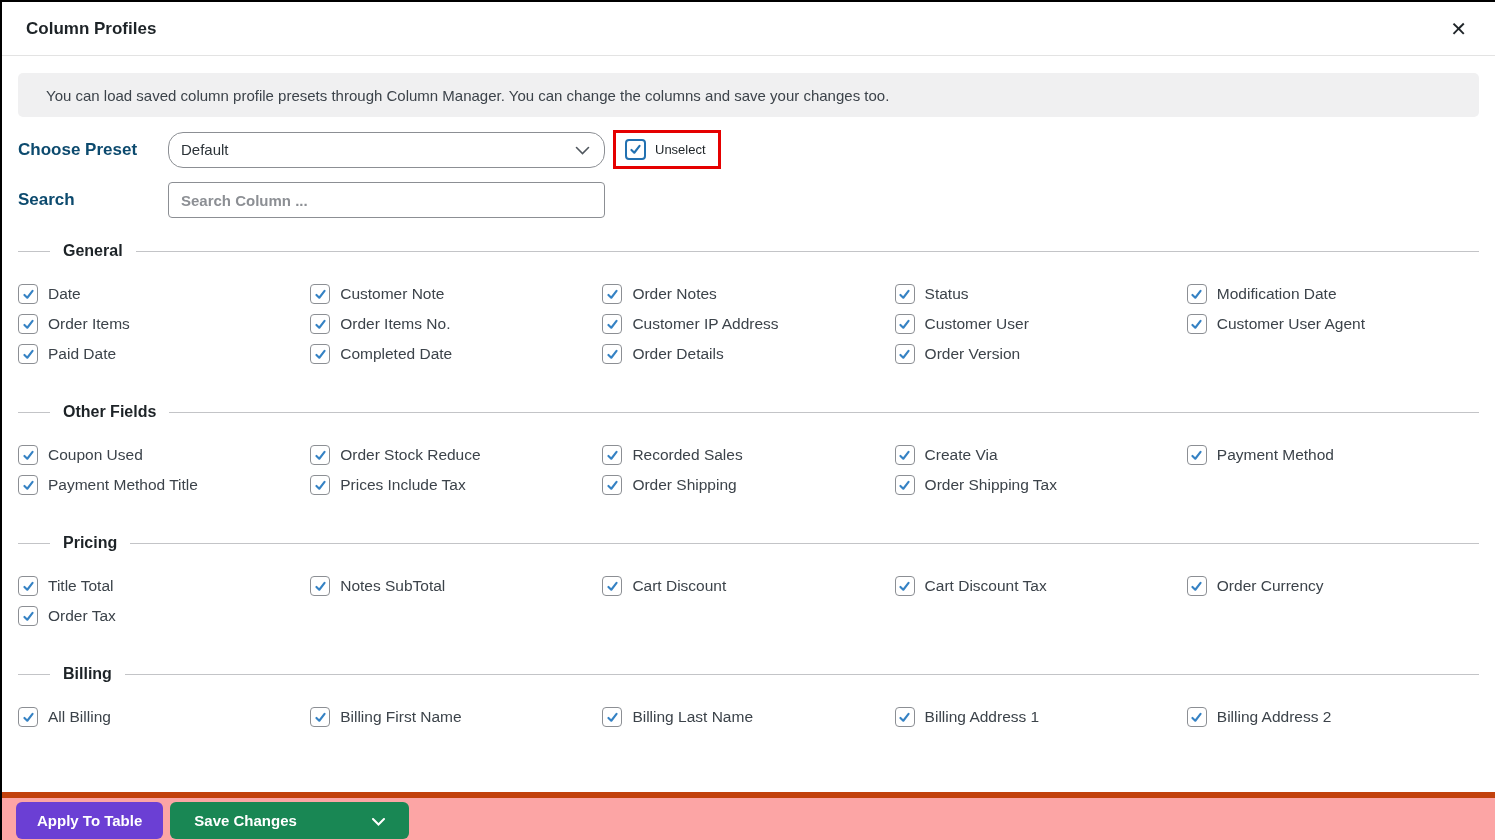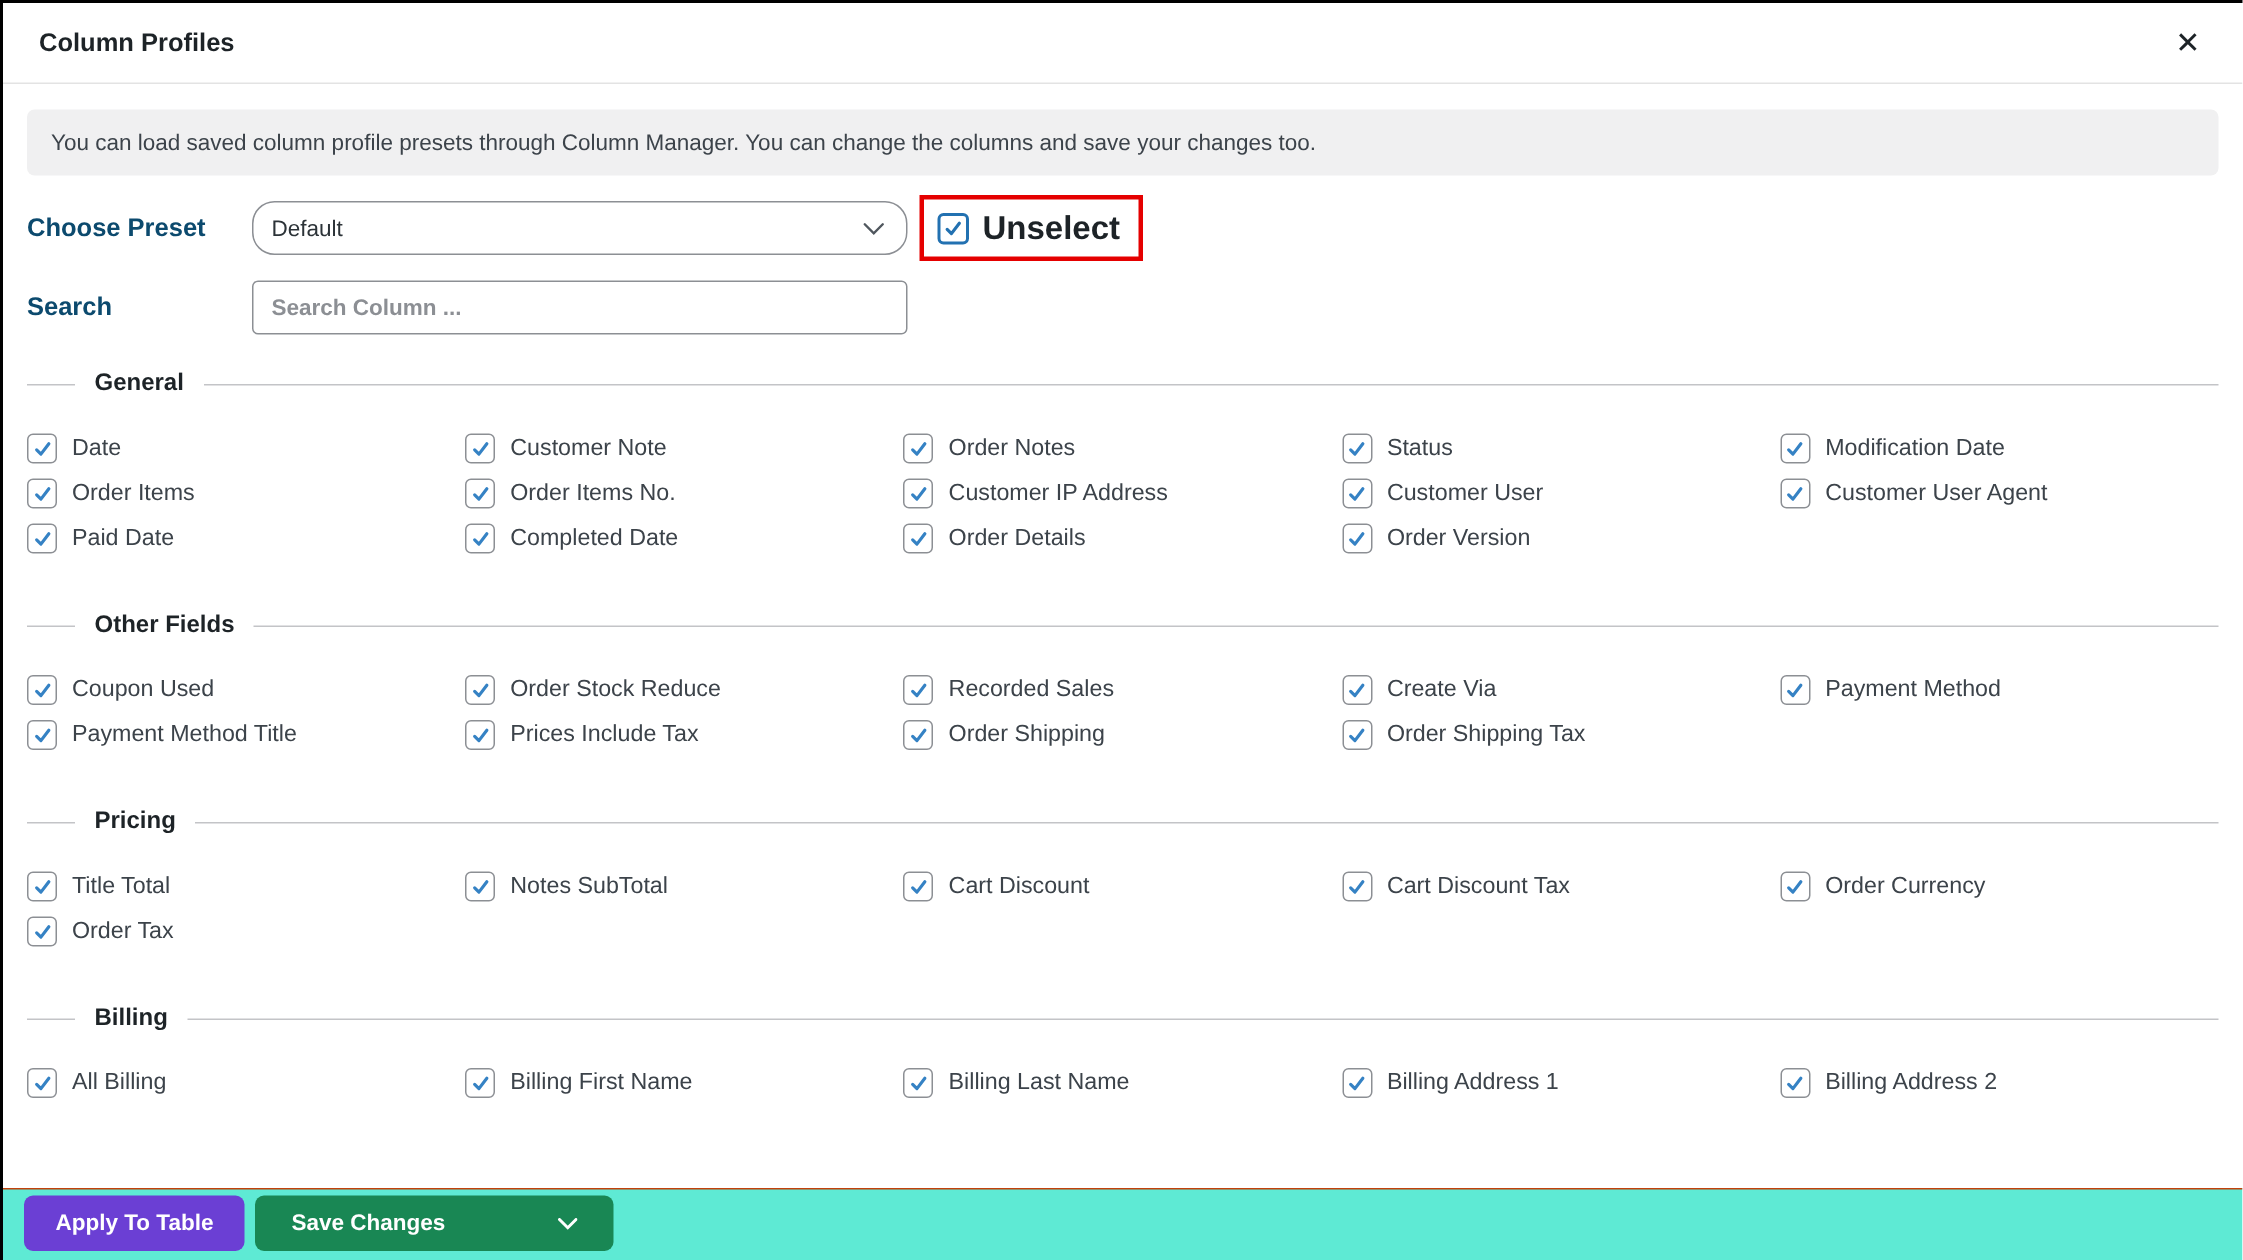--- a/index.html
+++ b/index.html
@@ -28,21 +28,21 @@
   }
   
   .modal-body { padding: 0 16px; }
   .info-banner {
     margin-top: 17px;
     background: #f0f0f1;
     border-radius: 5px;
     height: 44px;
     display: flex;
     align-items: center;
-    padding: 0 16px;
+    padding: 0 28px;
     font-size: 15px;
     color: #3c434a;
   }
   .form-row { display: flex; align-items: center; margin-top: 13px; }
   .form-label {
     width: 150px;
     font-size: 17px;
     font-weight: bold;
     color: #0c4a6e;
     flex: none;
@@ -70,21 +70,21 @@
   }
   .text-input::placeholder { color: #8c8f94; }
   
   .unselect-wrap {
     margin-left: 8px;
     border: 3px solid var(--highlight, #e50000);
     padding: 6px 12px 6px 9px;
     display: flex; align-items: center; gap: 9px;
     cursor: pointer;
   }
-  .unselect-label { font-size: 22px; font-weight: bold; color: #1d2327; }
+  .unselect-label { font-size: 13px; font-weight: normal; color: #1d2327; }
   
   .cb {
     width: 20px; height: 20px; flex: none;
     border: 1px solid #8c8f94;
     border-radius: 4px;
     background: #fff;
     display: flex; align-items: center; justify-content: center;
     cursor: pointer;
   }
   .cb svg { display: block; }
@@ -104,22 +104,22 @@
     display: grid;
     grid-template-columns: repeat(5, 1fr);
   }
   .cb-item { display: flex; align-items: center; gap: 10px; height: 30px; cursor: pointer; }
   .cb-item .cb-label { font-size: 15.5px; color: #3c434a; }
   
   .modal-footer {
     position: absolute;
     left: 0; right: 0; bottom: 0;
     height: 48px;
-    background: #5eead4;
-    border-top: 1px solid #c2410c;
+    background: #fca5a5;
+    border-top: 6px solid #c2410c;
     display: flex; align-items: flex-start;
     padding: 4px 0 0 14px;
     gap: 7px;
   }
   .btn {
     height: 37px;
     border: none;
     border-radius: 6px;
     font-family: "Liberation Sans", sans-serif;
     font-size: 15px;

